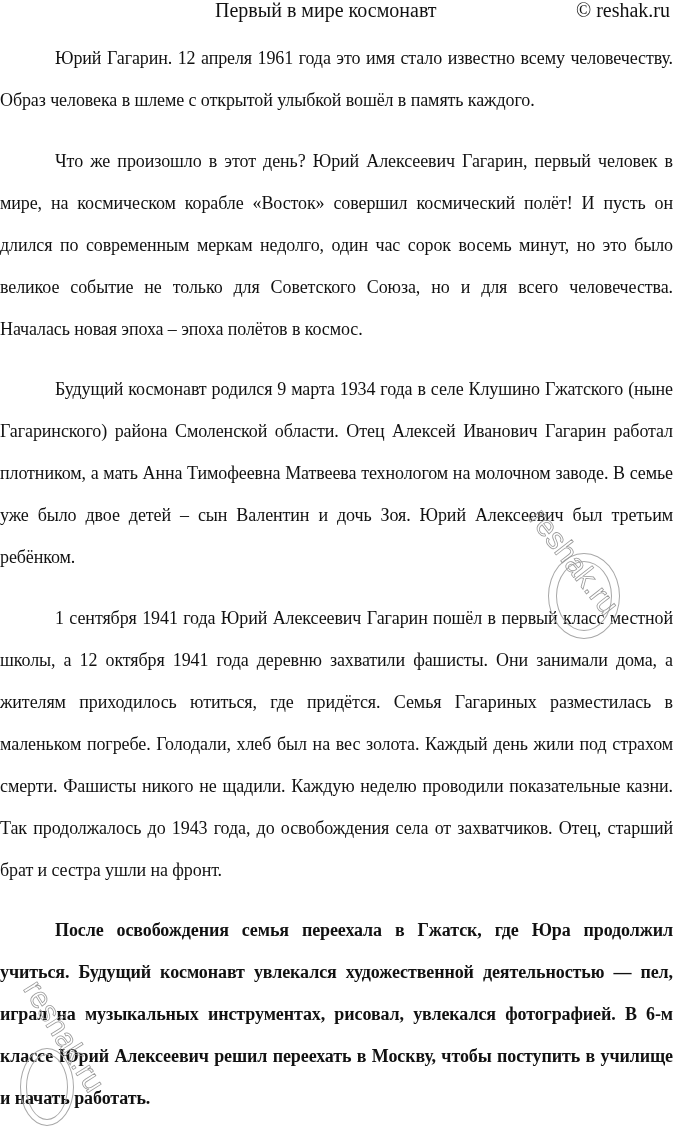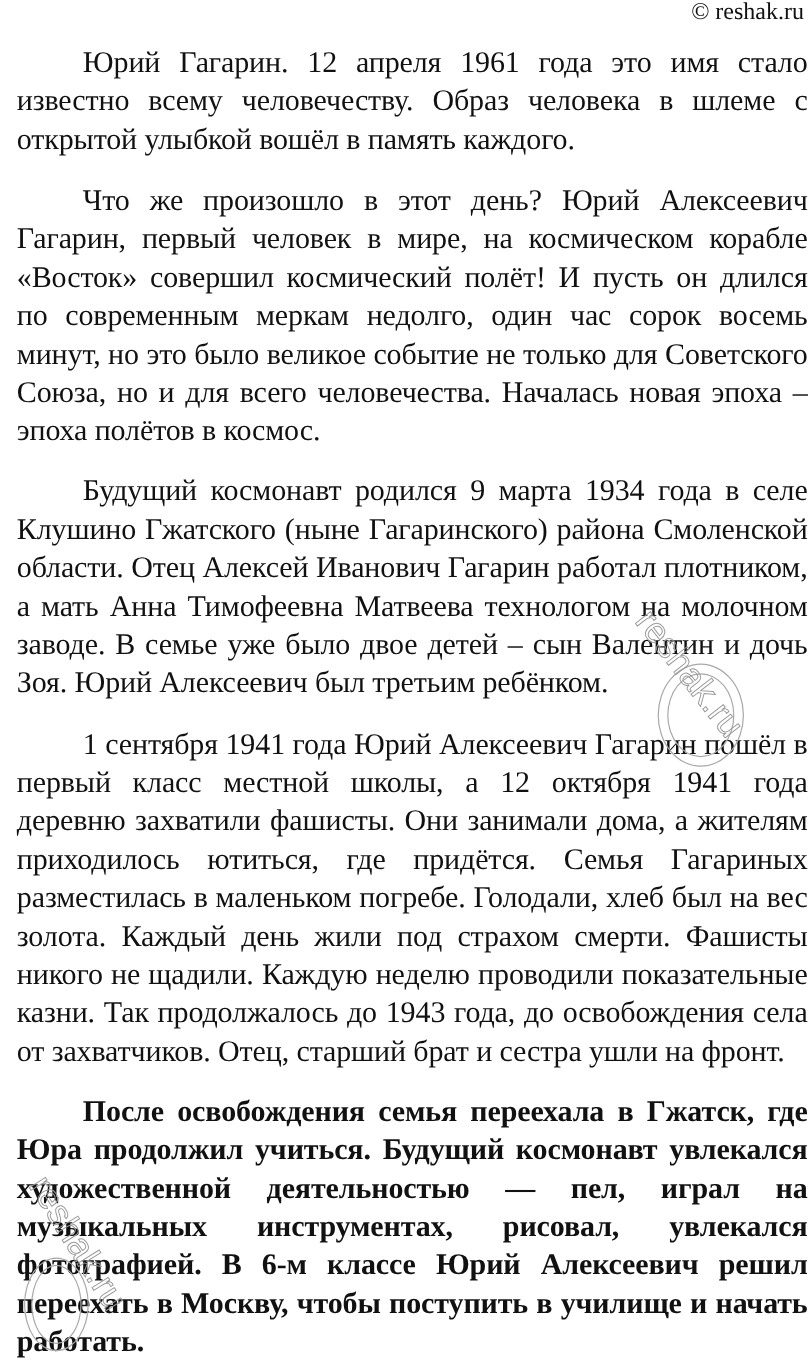--- a/index.html
+++ b/index.html
@@ -40,26 +40,25 @@
       margin-left: 28px;
     }
     .content {
       position: absolute;
       top: 37px;
       left: 0;
       width: 673px;
     }
     .para {
       margin: 0 0 18.5px 0;
-      font-size: 25px;
-      line-height: 32px;
+      font-size: 18px;
+      line-height: 42px;
       text-align: justify;
       text-indent: 55px;
       letter-spacing: -0.1px;
-      padding-left: 14px;
     }
     .para:last-child { margin-bottom: 0; font-weight: bold; }
     .watermark {
       position: absolute;
       pointer-events: none;
     }
     .wm-text {
       position: absolute;
       font-family: "Liberation Sans", sans-serif;
       font-size: 30px;
@@ -83,20 +82,21 @@
       position: absolute;
       font-family: "Liberation Sans", sans-serif;
       color: transparent;
       -webkit-text-stroke: 0.8px #9a9a9a;
     }
   </style>
 </head>
 <body>
 
 <div class="header">
+  <span class="header-title">Первый в мире космонавт</span>
   <span class="header-copyright">© reshak.ru</span>
 </div>
 
 <div class="content">
   <p class="para">Юрий Гагарин. 12 апреля 1961 года это имя стало известно всему человечеству. Образ человека в шлеме с открытой улыбкой вошёл в память каждого.</p>
   <p class="para">Что же произошло в этот день? Юрий Алексеевич Гагарин, первый человек в мире, на космическом корабле «Восток» совершил космический полёт! И пусть он длился по современным меркам недолго, один час сорок восемь минут, но это было великое событие не только для Советского Союза, но и для всего человечества. Началась новая эпоха – эпоха полётов в космос.</p>
   <p class="para">Будущий космонавт родился 9 марта 1934 года в селе Клушино Гжатского (ныне Гагаринского) района Смоленской области. Отец Алексей Иванович Гагарин работал плотником, а мать Анна Тимофеевна Матвеева технологом на молочном заводе. В семье уже было двое детей – сын Валентин и дочь Зоя. Юрий Алексеевич был третьим ребёнком.</p>
   <p class="para">1 сентября 1941 года Юрий Алексеевич Гагарин пошёл в первый класс местной школы, а 12 октября 1941 года деревню захватили фашисты. Они занимали дома, а жителям приходилось ютиться, где придётся. Семья Гагариных разместилась в маленьком погребе. Голодали, хлеб был на вес золота. Каждый день жили под страхом смерти. Фашисты никого не щадили. Каждую неделю проводили показательные казни. Так продолжалось до 1943 года, до освобождения села от захватчиков. Отец, старший брат и сестра ушли на фронт.</p>
   <p class="para">После освобождения семья переехала в Гжатск, где Юра продолжил учиться. Будущий космонавт увлекался художественной деятельностью — пел, играл на музыкальных инструментах, рисовал, увлекался фотографией. В 6-м классе Юрий Алексеевич решил переехать в Москву, чтобы поступить в училище и начать работать.</p>
 </div>

